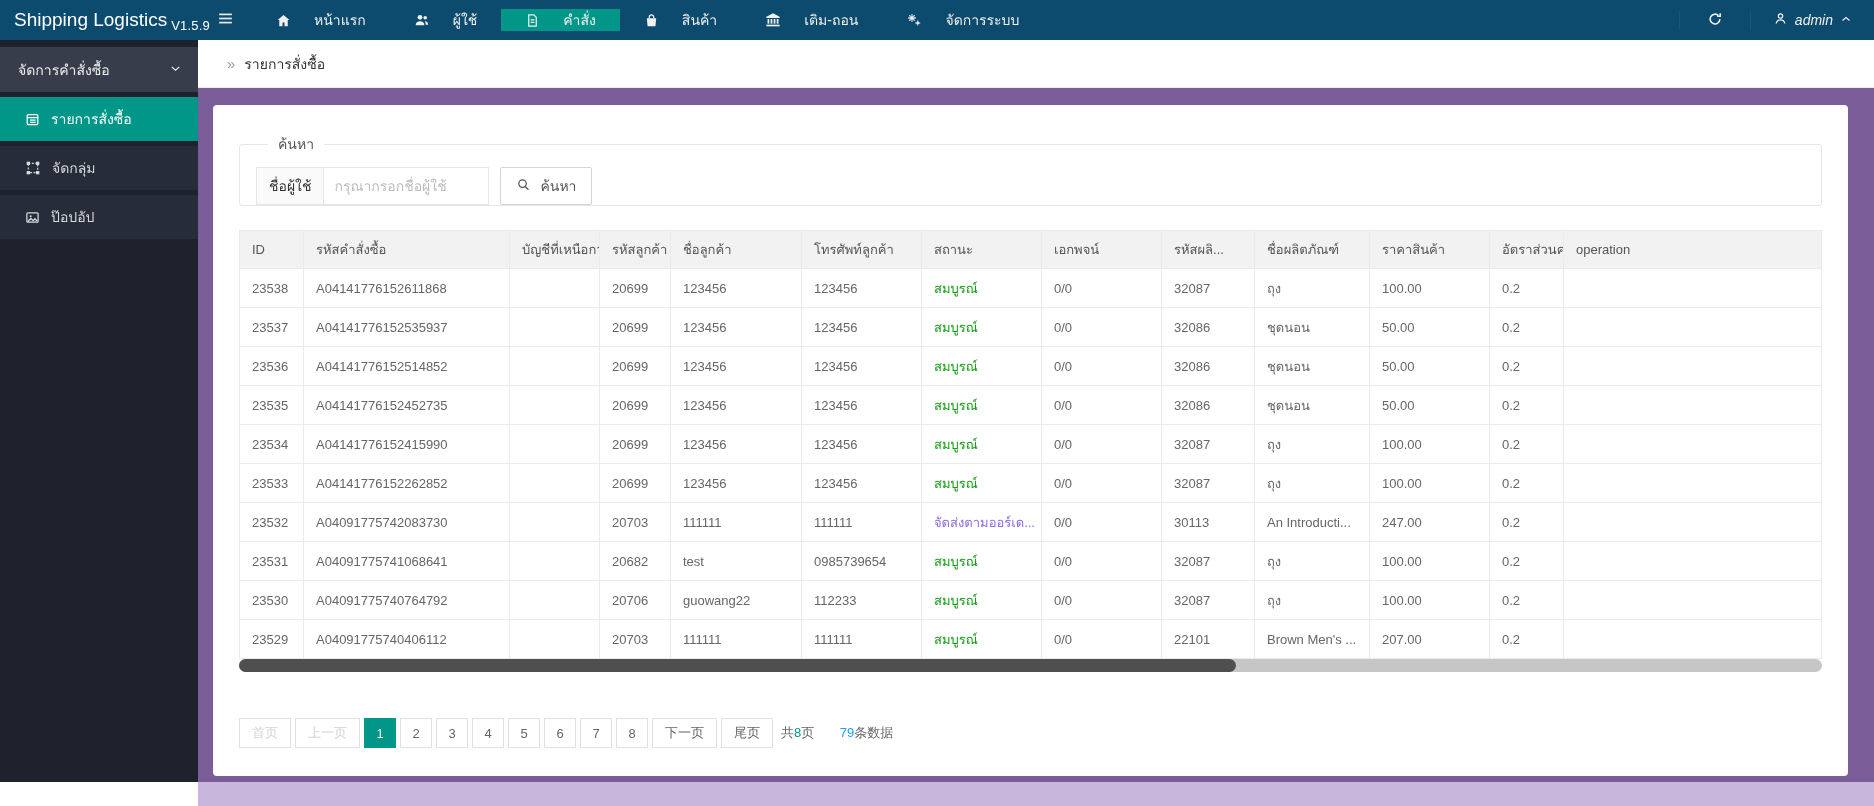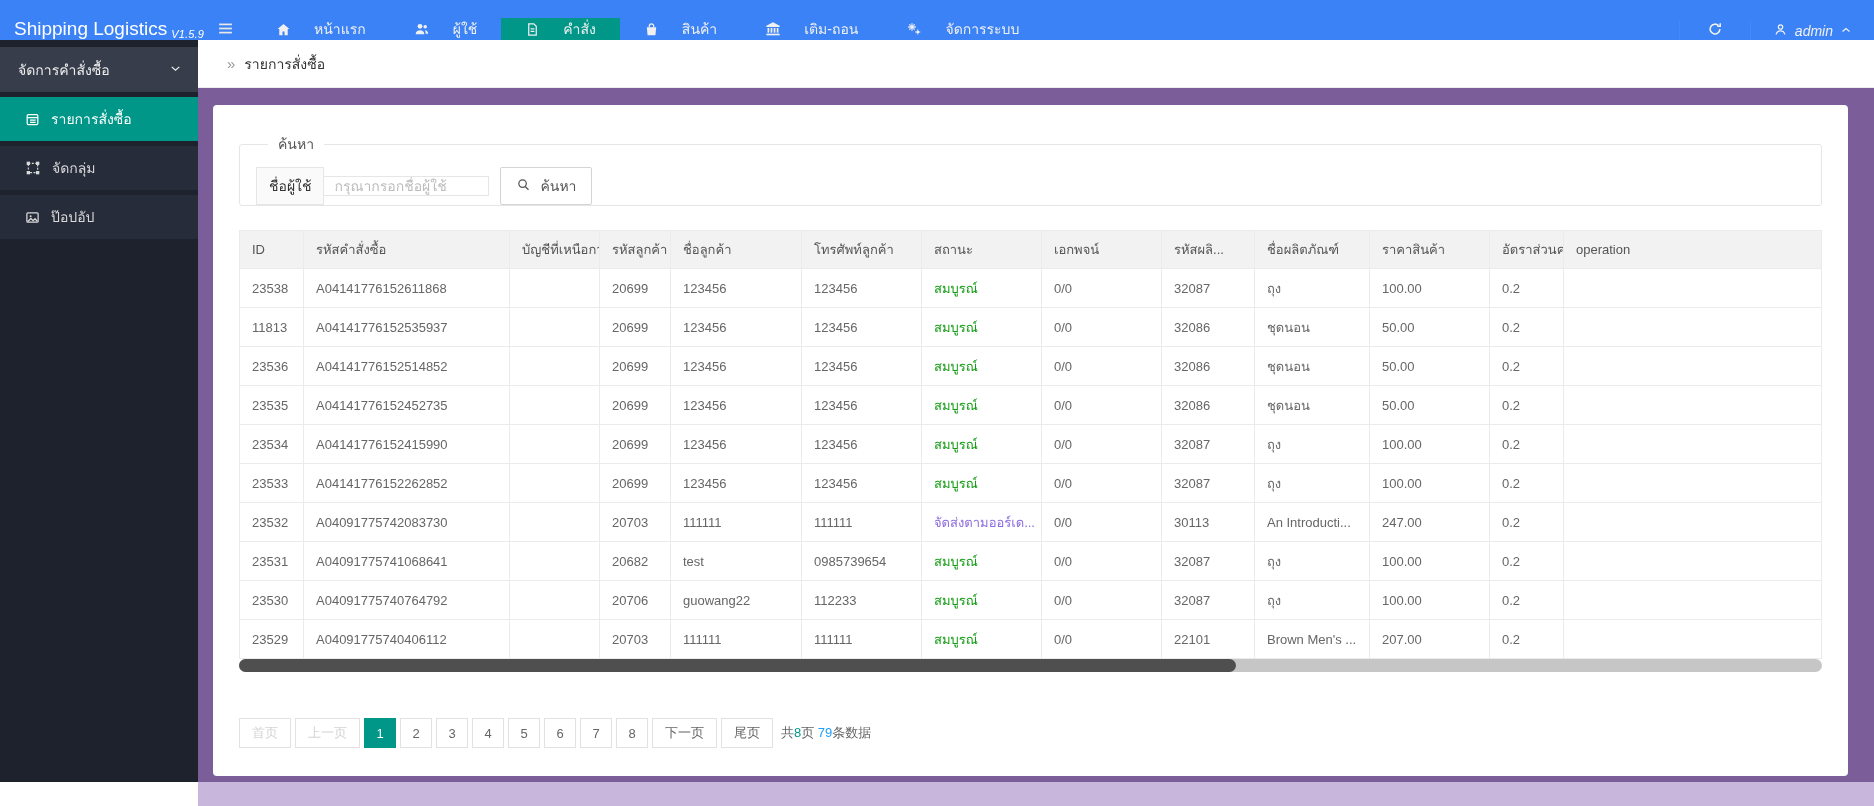--- a/index.html
+++ b/index.html
@@ -1,23 +1,23 @@
 <!DOCTYPE html>
 <html><head>
 <meta charset="utf-8">
 <style>
   * { box-sizing: border-box; margin: 0; padding: 0; }
   html,body { width:1874px; height:806px; overflow:hidden; }
   body { font-family:"Liberation Sans","DejaVu Sans",sans-serif; background:#fff; font-size:14px; }
   .app { width:1874px; height:806px; display:flex; flex-direction:column; }
 
   
-  .navbar { height:40px; background:#3b82f6; display:flex; align-items:flex-end; color:#fff; flex:0 0 40px; }
+  .navbar { height:40px; background:#0c4a6e; display:flex; align-items:center; color:#fff; flex:0 0 40px; }
   .logo { width:198px; display:flex; align-items:center; padding-left:14px; font-size:19px; color:#fff; white-space:nowrap; }
-  .logo .ver { font-size:11px; margin-left:4px; align-self:flex-start; margin-top:10px; letter-spacing:.2px;font-style:italic; }
+  .logo .ver { font-size:13px; margin-left:4px; align-self:flex-start; margin-top:10px; letter-spacing:.2px; }
   .nav-toggle { width:54px; display:flex; align-items:center; justify-content:center; color:#e8e8e8; cursor:pointer; }
   .nav-menu { display:flex; align-items:stretch; }
   .nav-item { display:flex; align-items:center; gap:23px; padding:0 24px; font-size:14px; color:#f0f0f0; cursor:pointer; }
   .nav-item.active { background:#009688; }
   .nav-item .icon, .side-item .icon { display:inline-flex; align-items:center; }
   .nav-right { margin-left:auto; display:flex; align-items:stretch; }
   .nav-refresh { display:flex; align-items:center; padding:0 27px; border-left:1px solid rgba(255,255,255,.06); cursor:pointer; color:#f0f0f0; }
   .nav-user { display:flex; align-items:center; gap:7px; padding:0 22px; border-left:1px solid rgba(255,255,255,.06); cursor:pointer; color:#f0f0f0; font-size:14px;font-style:italic; }
 
   
@@ -34,42 +34,42 @@
   .breadcrumb-bar .arrow { color:#999; margin-right:9px; font-size:15px; }
   .purple-wrap { flex:1; background:#7a5d99; padding:17px 26px 6px 15px; min-height:0; }
   .bottom-strip { height:24px; flex:0 0 24px; background:#c9b6dd; }
   .card { background:#fff; border-radius:4px; height:671px; padding:28px 26px 0; }
 
   
   fieldset.search-box { border:1px solid #e6e6e6; border-radius:3px; padding:12px 16px 0; margin-bottom:24px; }
   fieldset.search-box legend { margin-left:12px; padding:0 10px; color:#555; font-size:14px; }
   .search-row { display:flex; align-items:center; }
   .field-label { height:38px; display:flex; align-items:center; padding:0 12px; background:#fafafa; border:1px solid #e6e6e6; color:#333; font-size:14px; white-space:nowrap; }
-  .search-input { height:20px; width:165px; border:1px solid #e6e6e6; border-left:none; padding:0 10px; font-size:14px; color:#333; outline:none; font-family:inherit; }
+  .search-input { height:38px; width:165px; border:1px solid #e6e6e6; border-left:none; padding:0 10px; font-size:14px; color:#333; outline:none; font-family:inherit; }
   .search-input::placeholder { color:#bcbcbc; }
   .search-btn { height:38px; margin-left:11px; display:flex; align-items:center; gap:9px; padding:0 15px; background:#fff; border:1px solid #d4d4d4; border-radius:2px; font-size:14px; color:#555; cursor:pointer; font-family:inherit; }
 
   
   table.grid { width:100%; border-collapse:collapse; table-layout:fixed; }
   .grid th, .grid td { border:1px solid #ebebeb; font-size:13px; text-align:left; padding:0 12px; overflow:hidden; white-space:nowrap; text-overflow:clip; }
   .grid th { background:#f2f2f2; color:#555; height:38px; font-weight:normal; }
   .grid td { color:#666; height:39px; background:#fff; }
 
   .hscroll { height:13px; background:#c6c6c6; border-radius:7px; position:relative; }
   .hscroll .thumb { position:absolute; left:0; top:0; height:13px; width:63%; background:#4f4f4f; border-radius:7px; cursor:pointer; }
 
   
   .pager { margin-top:46px; display:flex; align-items:center; font-size:13px; color:#666; }
   .pg-btn { min-width:30px; height:30px; display:inline-flex; align-items:center; justify-content:center; padding:0 12px; margin-right:4px; border:1px solid #e2e2e2; background:#fff; color:#666; font-size:13px; cursor:pointer; font-family:inherit; }
   .pg-btn.page { padding:0; width:32px; }
   .pg-btn.disabled { color:#d4d4d4; cursor:default; }
   .pg-btn.active { background:#009688; border-color:#009688; color:#fff; cursor:default; }
   .pg-summary { margin-left:4px; }
   .pg-summary .tp { color:#009688; }
-  .pg-summary .tr { color:#1E9FFF; }
+  .pg-summary .tr { color:#1E9FFF;margin-left:22px; }
 </style>
 </head>
 <body>
 
 <div class="app">
 
   <div class="navbar">
     <div class="logo">
       <span>Shipping Logistics</span>
       <span class="ver">V1.5.9</span>
@@ -284,21 +284,21 @@
                   <td>123456</td>
                   <td style="color: rgb(20, 156, 20);">สมบูรณ์</td>
                   <td>0/0</td>
                   <td>32087</td>
                   <td>ถุง</td>
                   <td>100.00</td>
                   <td>0.2</td>
                   <td></td>
                 </tr>
                 <tr>
-                  <td>11813</td>
+                  <td>23537</td>
                   <td>A04141776152535937</td>
                   <td></td>
                   <td>20699</td>
                   <td>123456</td>
                   <td>123456</td>
                   <td style="color: rgb(20, 156, 20);">สมบูรณ์</td>
                   <td>0/0</td>
                   <td>32086</td>
                   <td>ชุดนอน</td>
                   <td>50.00</td>

